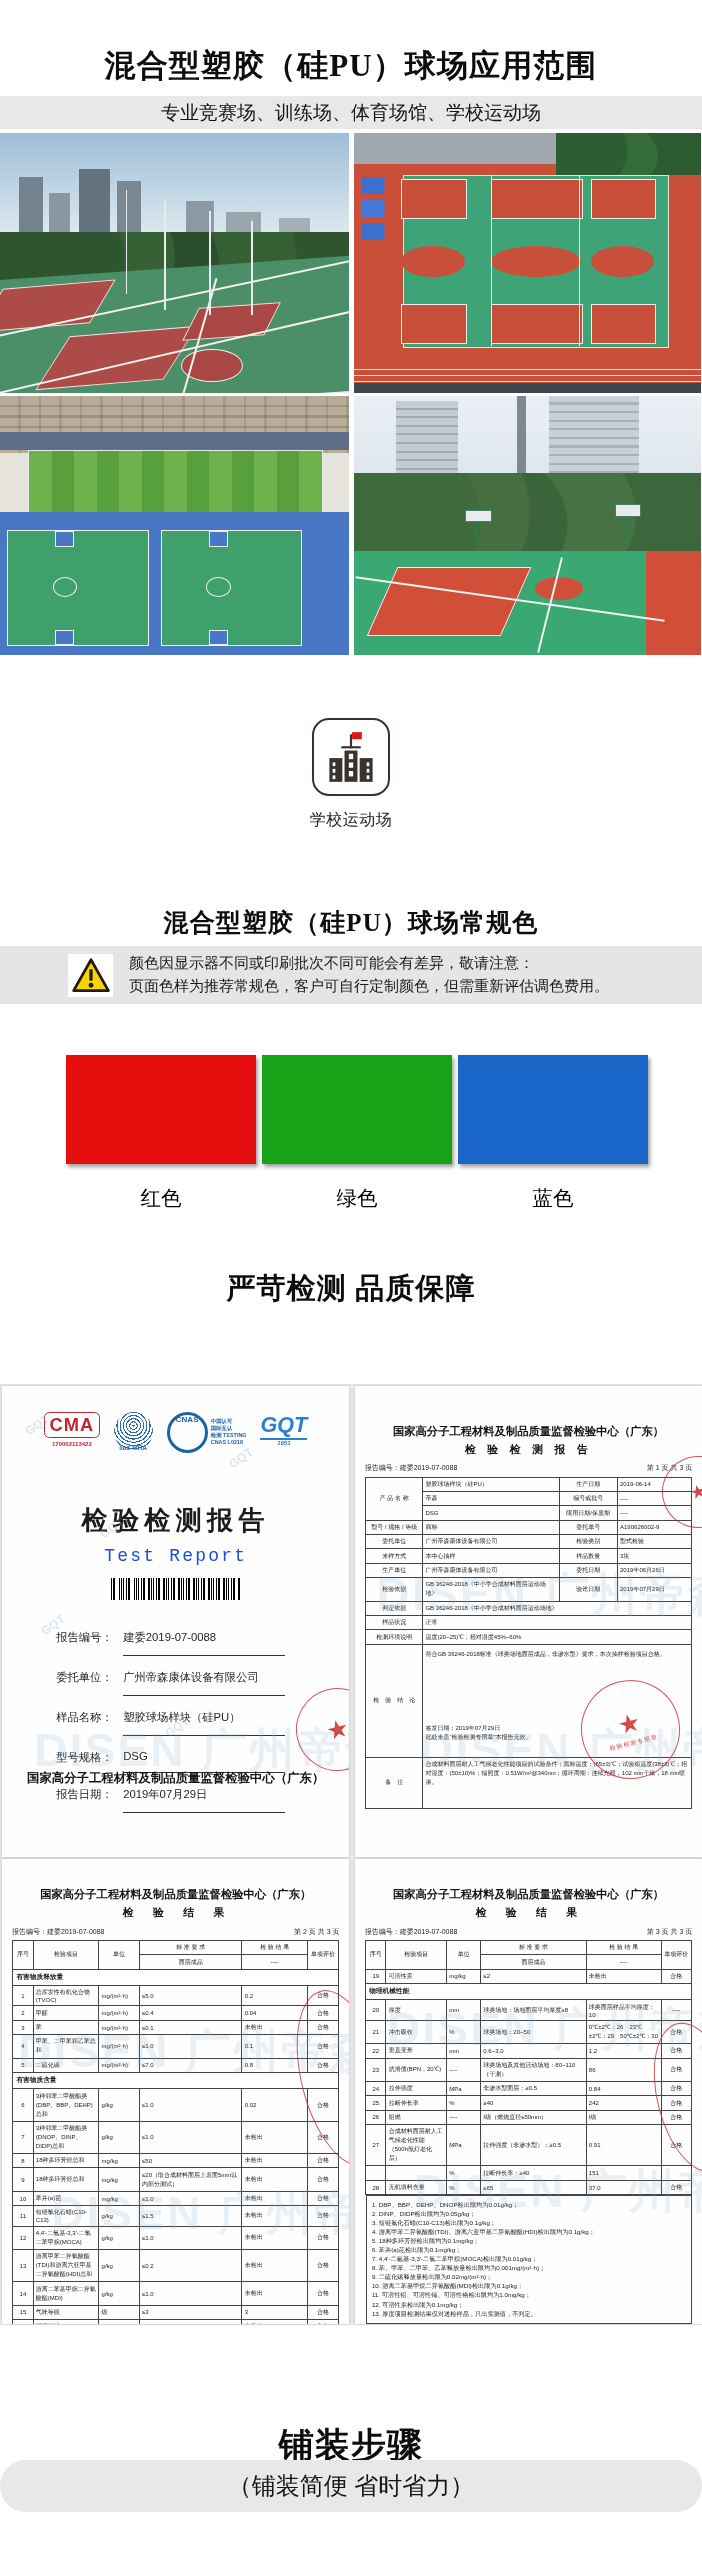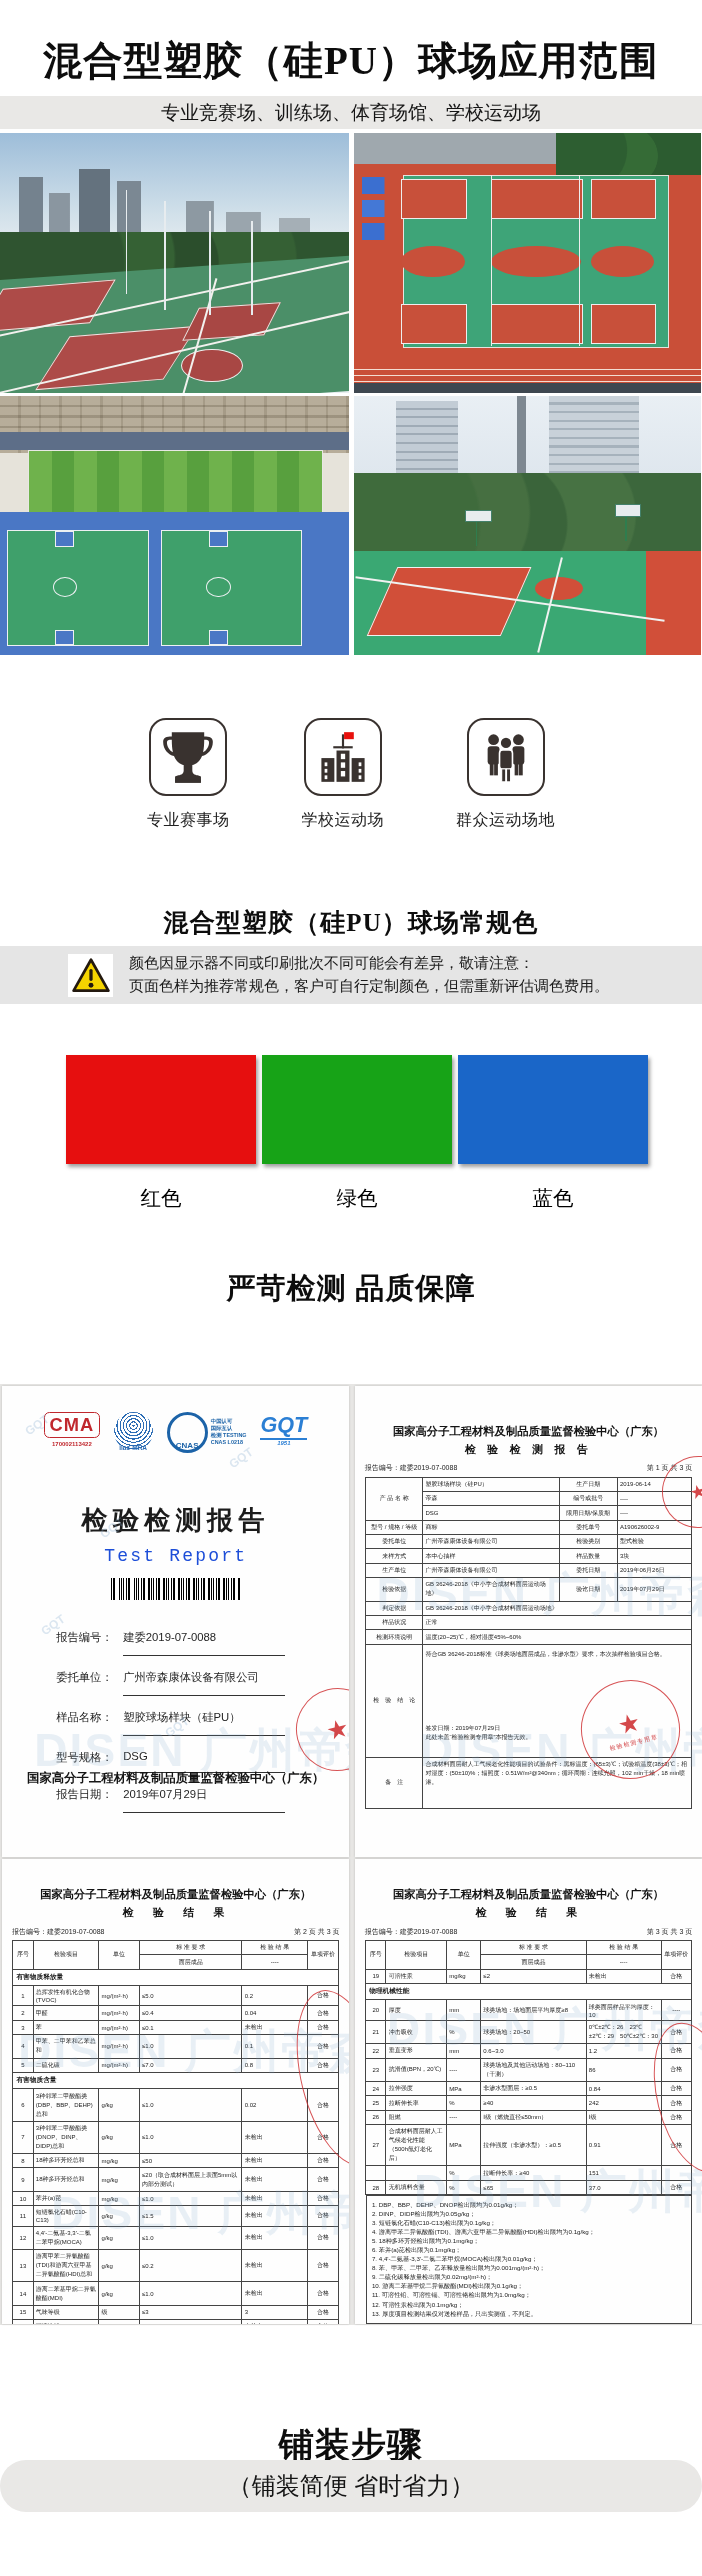--- a/index.html
+++ b/index.html
@@ -2,21 +2,21 @@
 <html style="font-size:8.6px"><head>
 <meta charset="utf-8">
 <style>
   html,body{margin:0;padding:0;background:#fff;}
   #page{position:relative;width:702px;height:2576px;margin:0 auto;background:#fff;
         font-family:"Liberation Sans",sans-serif;color:#111;overflow:hidden;}
 
   
   .sec-title{position:absolute;left:0;width:100%;text-align:center;font-family:"Liberation Serif",serif;
              font-weight:bold;color:#0d0d0d;letter-spacing:1.1px;}
-  #t1{top:8px;font-size:39px;}
+  #t1{top:24px;font-size:31px;}
   #t2{top:885px;font-size:25px;}
   #t3{top:1245px;font-size:29px;}
   #t4{top:2393px;font-size:35px;}
 
   
   .graybar{position:absolute;left:0;width:100%;background:#e9e8e6;display:flex;align-items:center;justify-content:center;}
   #bar1{top:96px;height:33px;font-size:19px;color:#151515;}
   #bar-bottom{top:2460px;height:52px;font-size:24px;color:#151515;border-radius:29px;}
 
   
@@ -154,21 +154,21 @@
 
   
   #pgCover .logos{display:flex;justify-content:center;align-items:flex-start;gap:14px;margin-top:26px;}
   .logo-cma{color:#c0272d;text-align:center;font-weight:bold;}
   .logo-cma .cm{font-size:18.3px;border:1.6px solid #c0272d;border-radius:5.4px;padding:1.1px 4.3px;letter-spacing:1.1px;}
   .logo-cma .no{font-size:6px;margin-top:3.2px;color:#c0272d;}
   .logo-ilac{width:39px;height:39px;border-radius:50%;background:
       repeating-radial-gradient(circle at 50% 35%,#2b6cb5 0 1.1px,#fff 1.1px 3.2px);
       display:flex;align-items:flex-end;justify-content:center;color:#2b6cb5;font-size:6.5px;font-weight:bold;}
   .logo-cnas{display:flex;gap:3.2px;align-items:center;}
-  .logo-cnas .ring{width:35px;height:35px;border:3.8px solid #1c63a8;border-radius:50%;display:flex;align-items:flex-end;justify-content:center;
+  .logo-cnas .ring{width:35px;height:35px;border:3.8px solid #1c63a8;border-radius:50%;display:flex;align-items:flex-start;justify-content:center;
       color:#1c63a8;font-weight:bold;font-size:8px;}
   .logo-cnas .side{font-size:5.4px;color:#1c63a8;line-height:7px;font-weight:bold;}
   .logo-gqt{color:#2b7fd4;font-weight:bold;font-style:italic;text-align:center;}
   .logo-gqt .g{font-size:21.6px;border-bottom:2.2px solid #2b7fd4;}
   .logo-gqt .y{font-size:6px;}
   #pgCover .bigtitle{margin-top:50px;text-align:center;font-size:26px;font-weight:bold;letter-spacing:5.4px;color:#1c1c1c;font-family:Liberation Serif, serif;}
   #pgCover .entitle{margin-top:8.6px;text-align:center;font-size:18px;letter-spacing:2.2px;color:#1d4ed8;
       font-family:"Liberation Mono",monospace;}
   #pgCover .barcode{margin:12px auto 0;width:129px;height:21.6px;background:
       repeating-linear-gradient(90deg,#000 0 1.1px,#fff 1.1px 2.2px,#000 2.2px 3.8px,#fff 3.8px 4.9px,#000 4.9px 5.4px,#fff 5.4px 7.5px);}
@@ -280,29 +280,20 @@
       <div class="ph-layer wl wl1"></div>
       <div class="ph-layer wl wl2"></div>
       <div class="hoop h1"></div>
       <div class="hoop h2"></div>
       <div class="bb b1"></div>
       <div class="bb b2"></div>
     </div>
   </div>
 
   <div id="usage">
-    <div class="use">
-      <div class="ubox">
-        <svg width="50" height="54" viewBox="0 0 92 100" fill="#39322f">
-          <path d="M16 4 h60 v8 c10 0 16 2 16 10 c0 14 -10 24 -20 26 c-4 10 -12 16 -18 17 v10 c0 6 4 8 10 9 l6 2 v10 h-48 v-10 l6 -2 c6 -1 10 -3 10 -9 v-10 c-6 -1 -14 -7 -18 -17 c-10 -2 -20 -12 -20 -26 c0 -8 6 -10 16 -10 z M16 18 c-6 0 -9 1 -9 5 c0 8 5 15 11 18 c-1.5 -7 -2 -15 -2 -23 z M76 18 c0 8 -0.5 16 -2 23 c6 -3 11 -10 11 -18 c0 -4 -3 -5 -9 -5 z"></path>
-          <rect x="22" y="92" width="48" height="6"></rect>
-        </svg>
-      </div>
-      <div class="ulabel">专业赛事场</div>
-    </div>
     <div class="use">
       <div class="ubox">
         <svg width="52" height="54" viewBox="0 0 96 100">
           <g fill="#39322f">
             <rect x="46" y="8" width="4" height="26"></rect>
             <rect x="30" y="30" width="36" height="4"></rect>
             <rect x="36" y="38" width="24" height="58"></rect>
             <rect x="8" y="52" width="24" height="44"></rect>
             <rect x="64" y="52" width="24" height="44"></rect>
             <g fill="#fff">
@@ -314,39 +305,20 @@
                 <rect x="14" y="84" width="5" height="7"></rect>
               <rect x="77" y="60" width="5" height="7"></rect>
                 <rect x="77" y="72" width="5" height="7"></rect>
                 <rect x="77" y="84" width="5" height="7"></rect>
             </g>
           </g>
           <rect x="50" y="4" width="18" height="13" fill="#e8100c"></rect>
         </svg>
       </div>
       <div class="ulabel">学校运动场</div>
-    </div>
-    <div class="use">
-      <div class="ubox">
-        <svg width="54" height="54" viewBox="0 0 100 100" fill="#39322f">
-          <circle cx="27" cy="18" r="10"></circle>
-            <rect x="16" y="30" width="22" height="34" rx="6"></rect>
-            <rect x="20" y="62" width="7" height="22"></rect>
-            <rect x="28" y="62" width="7" height="22"></rect>
-          <circle cx="73" cy="18" r="10"></circle>
-            <rect x="62" y="30" width="22" height="34" rx="6"></rect>
-            <rect x="66" y="62" width="7" height="22"></rect>
-            <rect x="74" y="62" width="7" height="22"></rect>
-          <circle cx="50" cy="24" r="11" stroke="#fff" stroke-width="3"></circle>
-            <rect x="38" y="37" width="24" height="36" rx="6" stroke="#fff" stroke-width="3"></rect>
-          <rect x="42" y="72" width="7.5" height="24" stroke="#fff" stroke-width="2"></rect>
-            <rect x="51" y="72" width="7.5" height="24" stroke="#fff" stroke-width="2"></rect>
-        </svg>
-      </div>
-      <div class="ulabel">群众运动场地</div>
     </div>
   </div>
 
   <h2 id="t2" class="sec-title">混合型塑胶（硅PU）球场常规色</h2>
 
   <div id="notice">
     <div id="warnbox">
       <svg width="38" height="35" viewBox="0 0 70 64">
         <path d="M35 3 L67 60 L3 60 Z" fill="#f5d400" stroke="#23190f" stroke-width="5" stroke-linejoin="round"></path>
         <rect x="32" y="20" width="6" height="22" rx="3" fill="#23190f"></rect>

